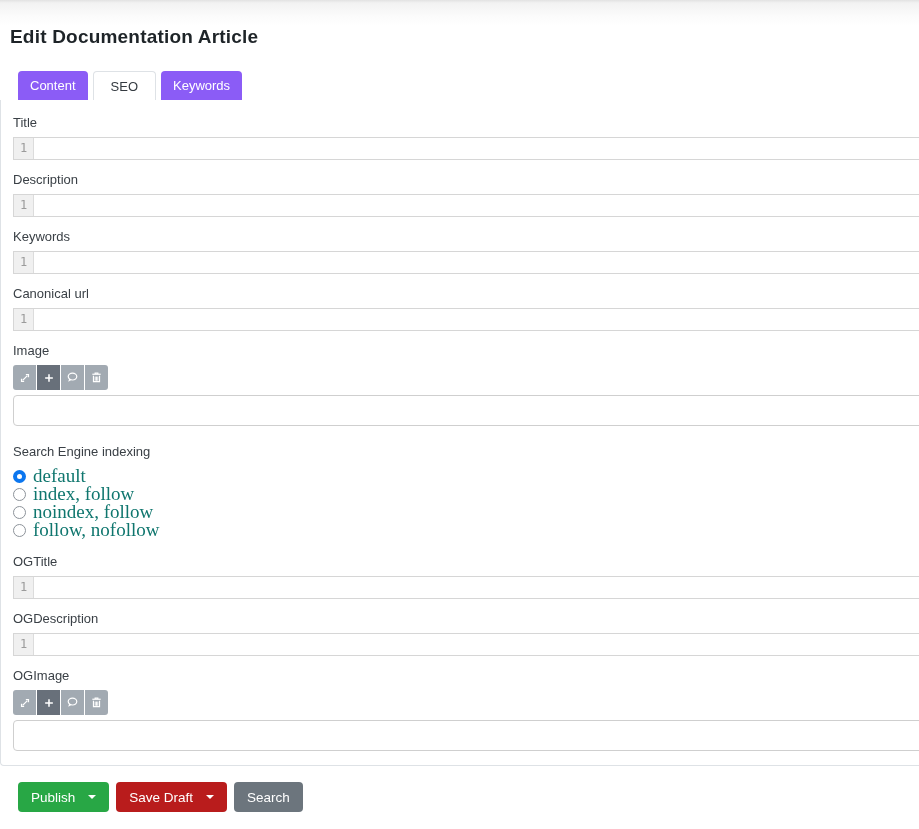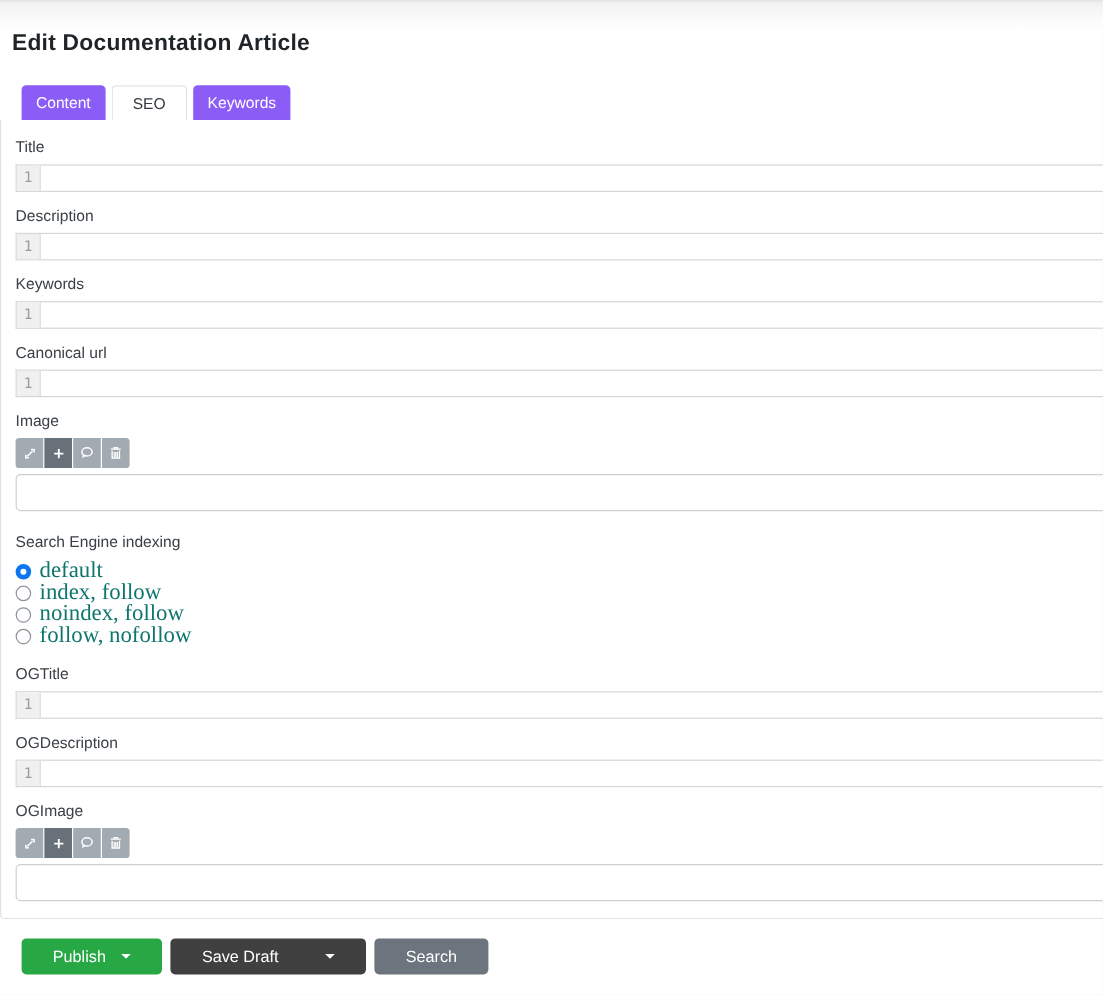--- a/index.html
+++ b/index.html
@@ -64,26 +64,26 @@
   }
   .radio.checked { border: none; background: #0b76ef; }
   .radio.checked::after {
     content: ""; position: absolute; width: 5px; height: 5px;
     background: #fff; border-radius: 50%; top: 4px; left: 4px;
   }
   .radio-label { font-size: 19px; color: #0f766e; font-family: Liberation Serif, serif; }
   .og-image-field { margin-bottom: 0; }
   .actions { display: flex; margin: 16px 0 0 18px; }
   .btn {
-    display: inline-flex; align-items: center; height: 30px; padding: 0 26px;
+    display: inline-flex; align-items: center; height: 30px; padding: 0 13px;
     border: none; border-radius: 4px; color: #fff; font-size: 13.5px;
     font-family: inherit; margin-right: 7px; cursor: pointer; white-space: nowrap;
   }
   .btn.publish { background: #28a745; }
-  .btn.draft  { background: #404040; gap: 26px; }
+  .btn.draft  { background: #b91c1c; }
   .btn.cancel { background: #6c757d; margin-right: 0; }
   .caret {
     width: 0; height: 0; margin-left: 13px;
     border-left: 4px solid transparent; border-right: 4px solid transparent;
     border-top: 4px solid #fff;
   }
 </style>
 </head>
 <body>
 

